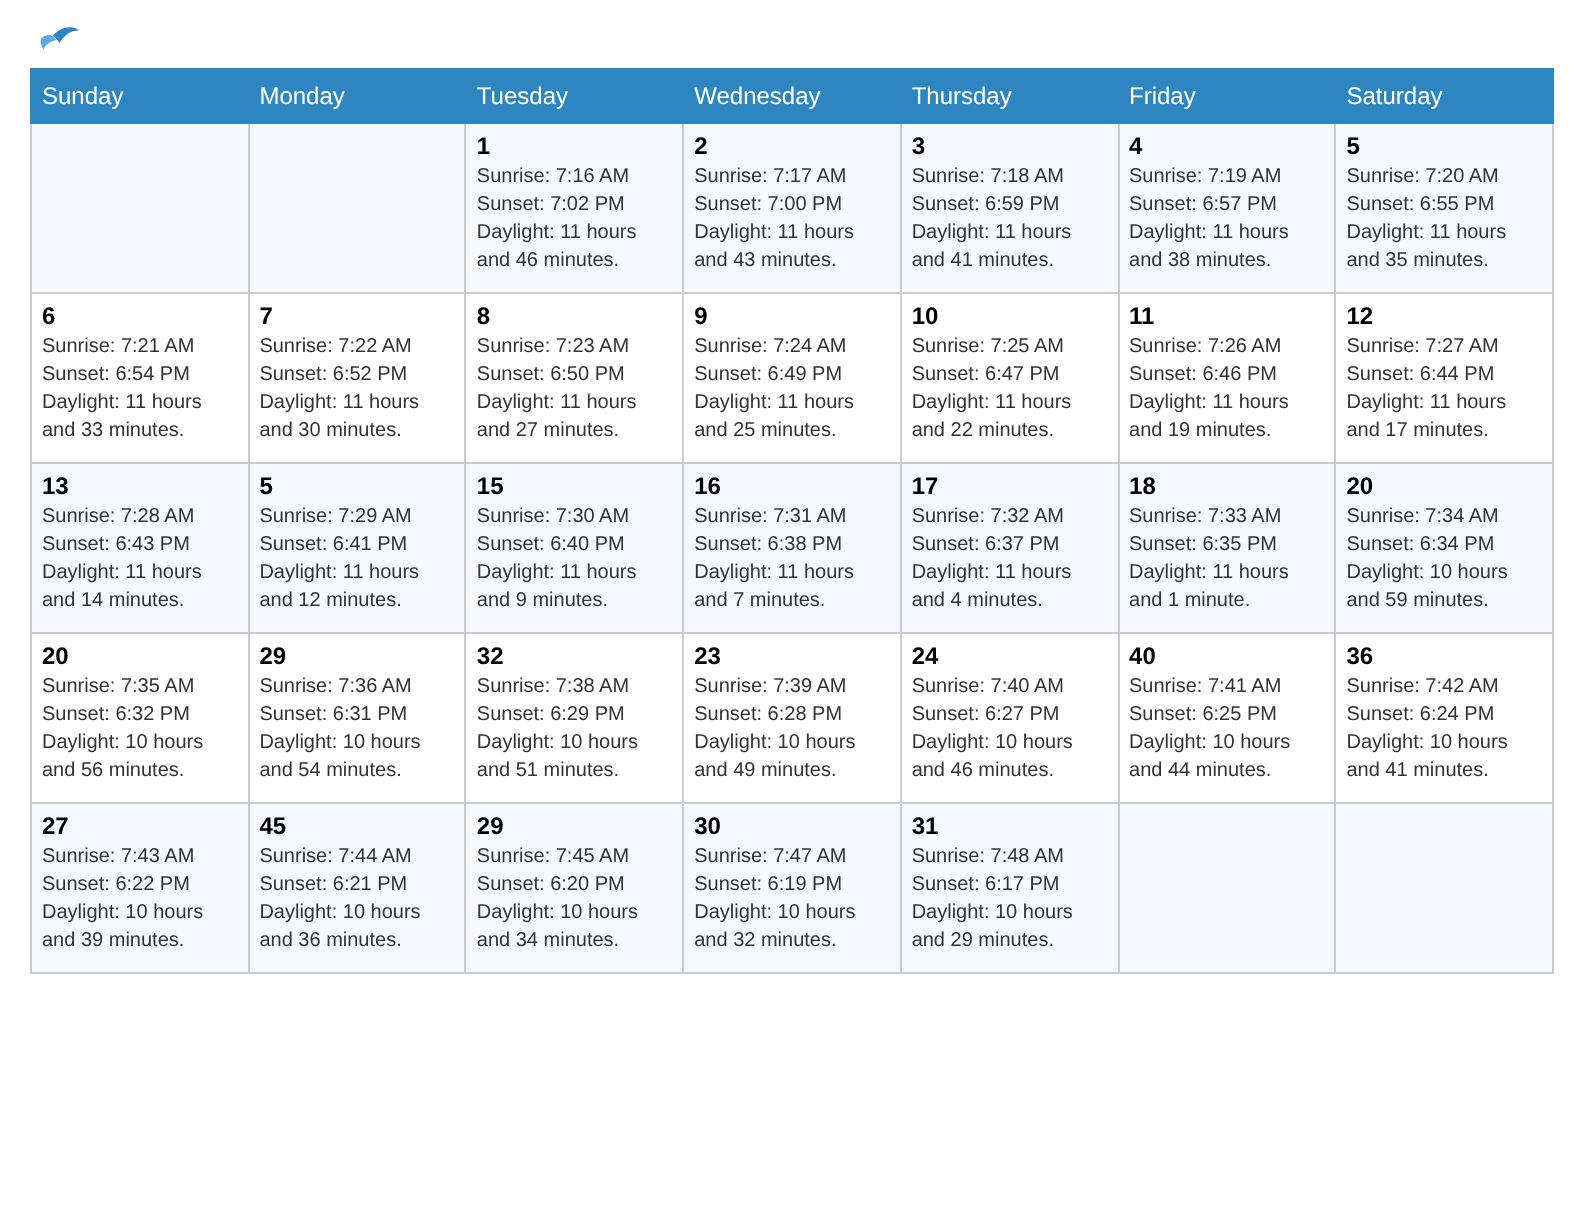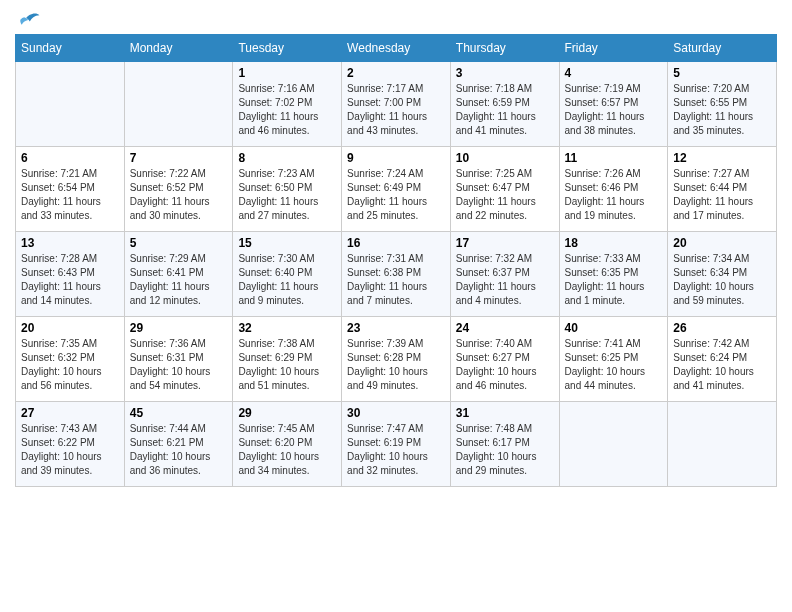--- a/index.html
+++ b/index.html
@@ -221,21 +221,21 @@
         </td>
         <td>
           <span class="day-number">24</span>
           <div class="day-info">Sunrise: 7:40 AM<br>Sunset: 6:27 PM<br>Daylight: 10 hours and 46 minutes.</div>
         </td>
         <td>
           <span class="day-number">40</span>
           <div class="day-info">Sunrise: 7:41 AM<br>Sunset: 6:25 PM<br>Daylight: 10 hours and 44 minutes.</div>
         </td>
         <td>
-          <span class="day-number">26</span>
+          <span class="day-number">36</span>
           <div class="day-info">Sunrise: 7:42 AM<br>Sunset: 6:24 PM<br>Daylight: 10 hours and 41 minutes.</div>
         </td>
       </tr>
       <tr>
         <td>
           <span class="day-number">27</span>
           <div class="day-info">Sunrise: 7:43 AM<br>Sunset: 6:22 PM<br>Daylight: 10 hours and 39 minutes.</div>
         </td>
         <td>
           <span class="day-number">45</span>

